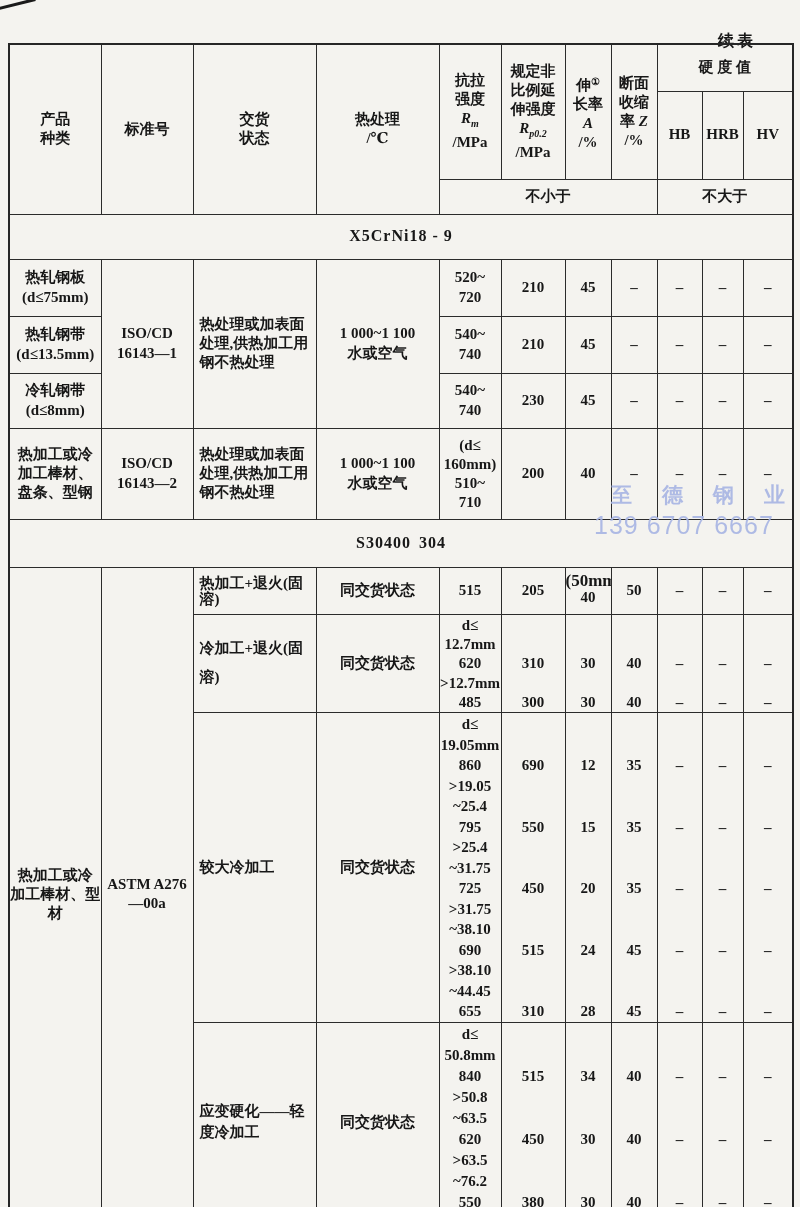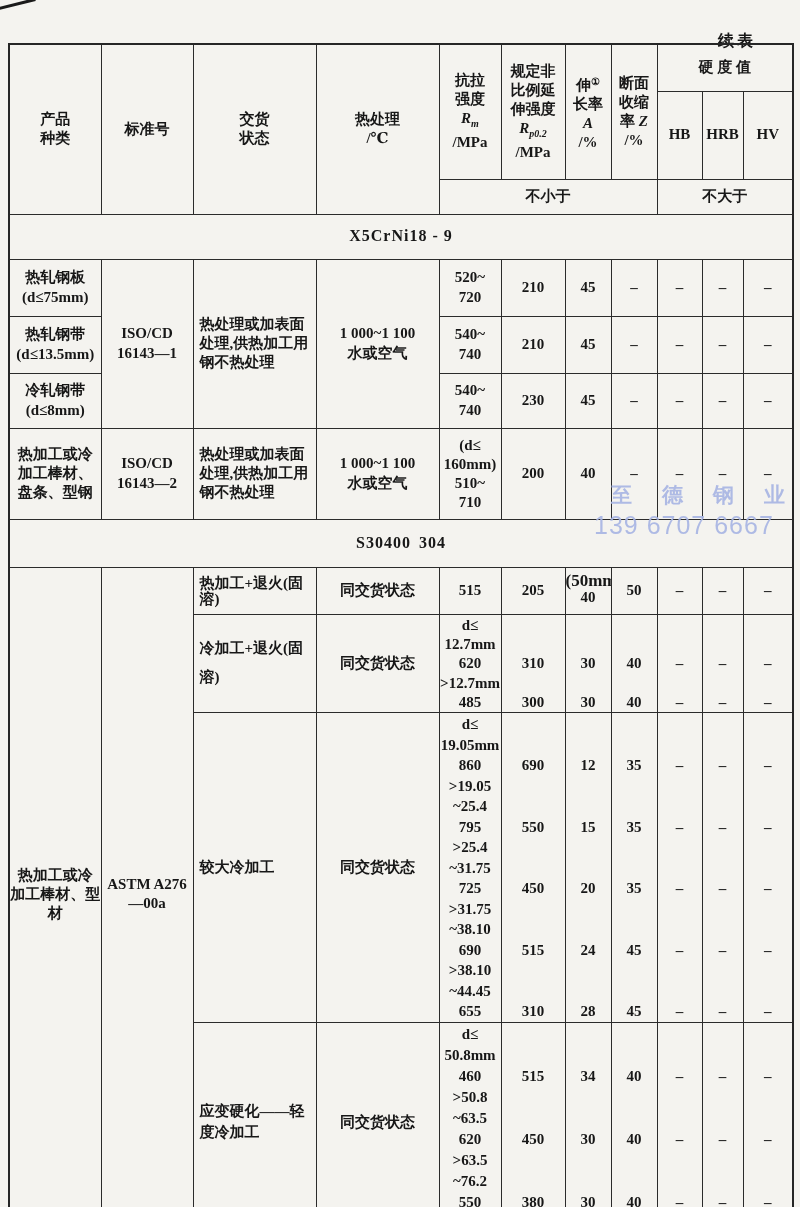--- a/index.html
+++ b/index.html
@@ -400,21 +400,21 @@
           </td>
     </tr>
 
     <tr class="bm" style="height:200px">
       <td class="left" style="line-height:21px" data-bind="astm_group.block4.delivery">应变硬化——轻
 度冷加工</td>
       <td data-bind="astm_group.block4.heat">同交货状态</td>
       <td class="bcell">
             <div class="bline">d≤</div>
             <div class="bline">50.8mm</div>
-            <div class="bline">460</div>
+            <div class="bline">840</div>
             <div class="bline">&gt;50.8</div>
             <div class="bline">~63.5</div>
             <div class="bline">620</div>
             <div class="bline">&gt;63.5</div>
             <div class="bline">~76.2</div>
             <div class="bline">550</div>
           </td>
       <td class="bcell">
             <div class="bline"></div>
             <div class="bline"></div>

